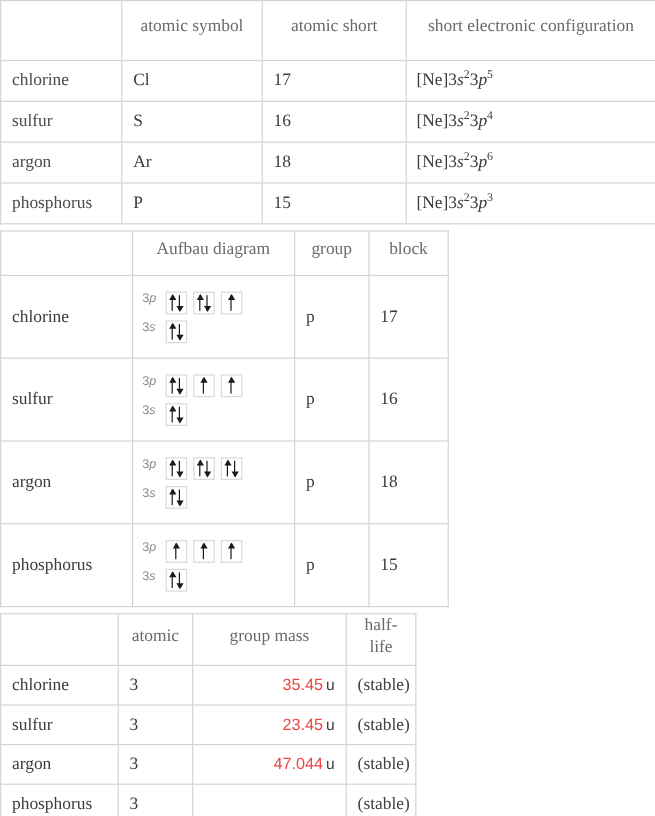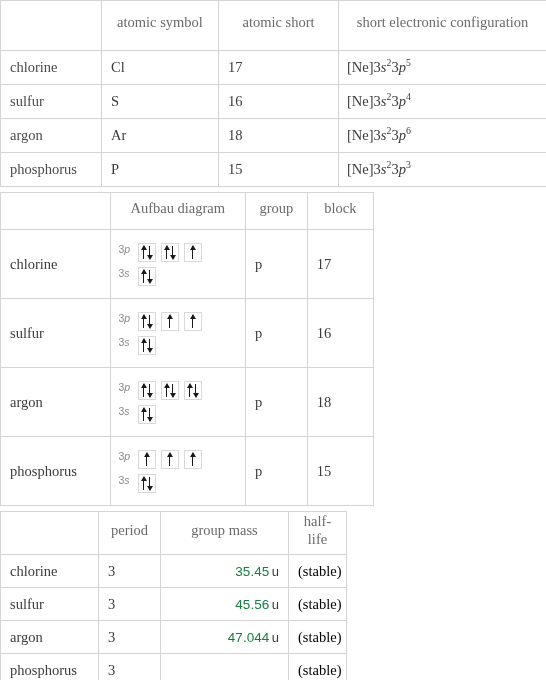--- a/index.html
+++ b/index.html
@@ -153,24 +153,24 @@
     padding-right: 9px;
     white-space: nowrap;
   }
   #t3 td.mass .unit {
     font-family: "Liberation Sans", sans-serif;
     font-size: 13px;
   }
   #t3 td.mass .num {
     font-family: "Liberation Sans", sans-serif;
     font-size: 13.5px;
-    color: #15803d;
+    color: #ef4444;
   }
   #t3 td.halflife {
-    color: #000000;
+    color: #404040;
     text-align: left;
   }
   .spacer { height: 5px; }
 </style>
 </head>
 <body>
 
 <div class="page">
 
   <table class="wa" id="t1">
@@ -438,36 +438,36 @@
   <table class="wa" id="t3">
     <colgroup>
         <col class="c0">
         <col class="c1">
         <col class="c2">
         <col class="c3">
       </colgroup>
     <thead>
       <tr>
         <td class="blank"></td>
-        <td>period</td>
+        <td>atomic</td>
         <td>group mass</td>
         <td>half-life</td>
       </tr>
     </thead>
     <tbody id="t3-body">
         <tr>
           <td class="name">chlorine</td>
           <td>3</td>
           <td class="mass"><span class="num">35.45</span><span class="unit"> u</span></td>
           <td class="halflife">(stable)</td>
         </tr>
         <tr>
           <td class="name">sulfur</td>
           <td>3</td>
-          <td class="mass"><span class="num">45.56</span><span class="unit"> u</span></td>
+          <td class="mass"><span class="num">23.45</span><span class="unit"> u</span></td>
           <td class="halflife">(stable)</td>
         </tr>
         <tr>
           <td class="name">argon</td>
           <td>3</td>
           <td class="mass"><span class="num">47.044</span><span class="unit"> u</span></td>
           <td class="halflife">(stable)</td>
         </tr>
         <tr>
           <td class="name">phosphorus</td>

